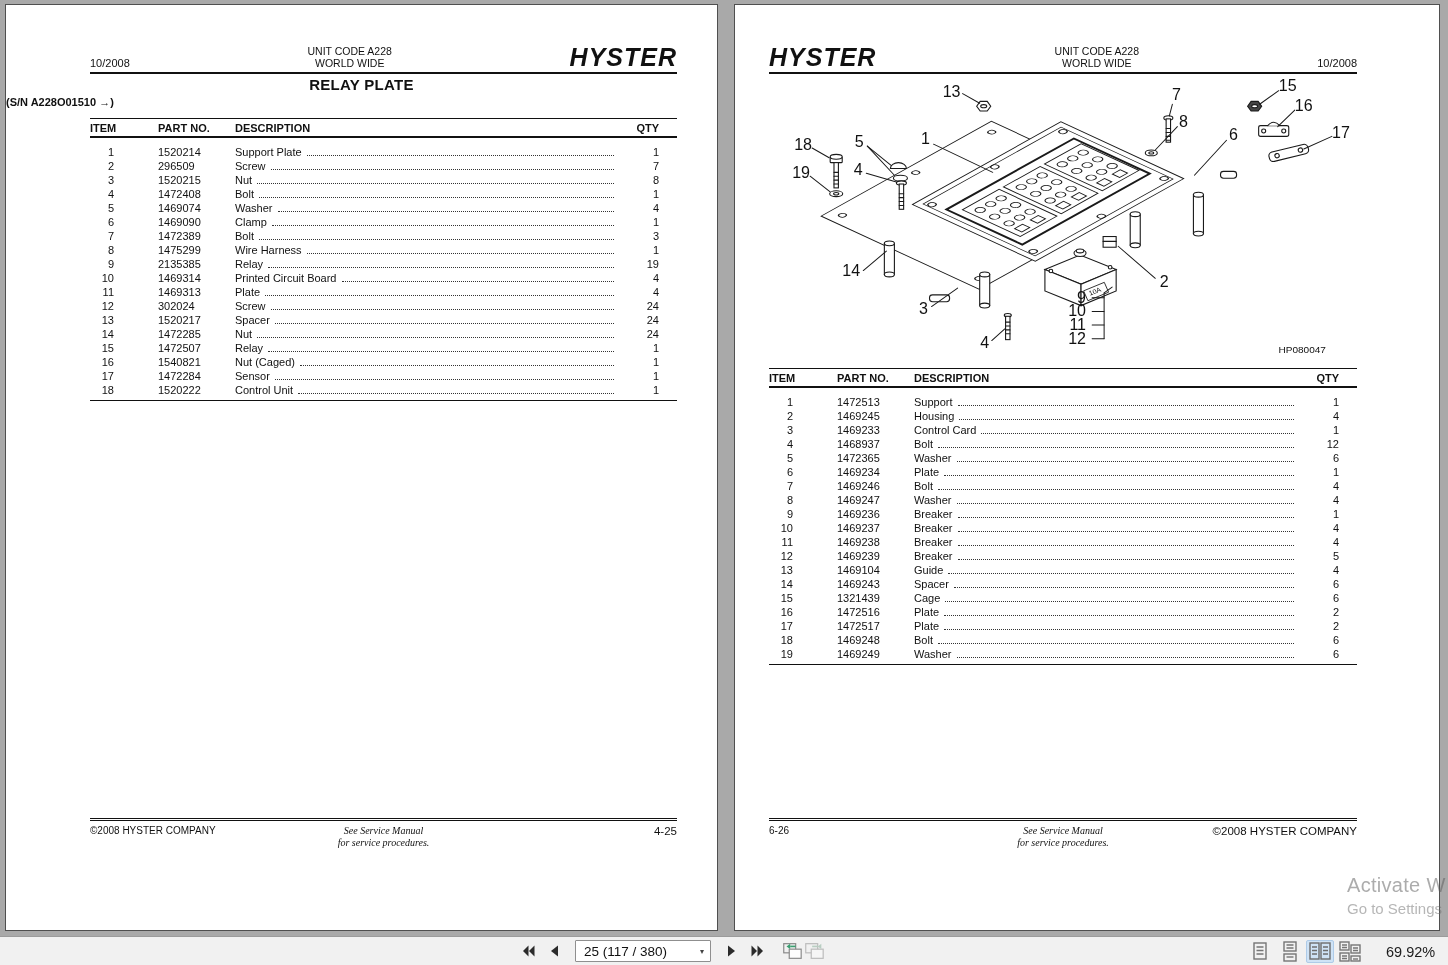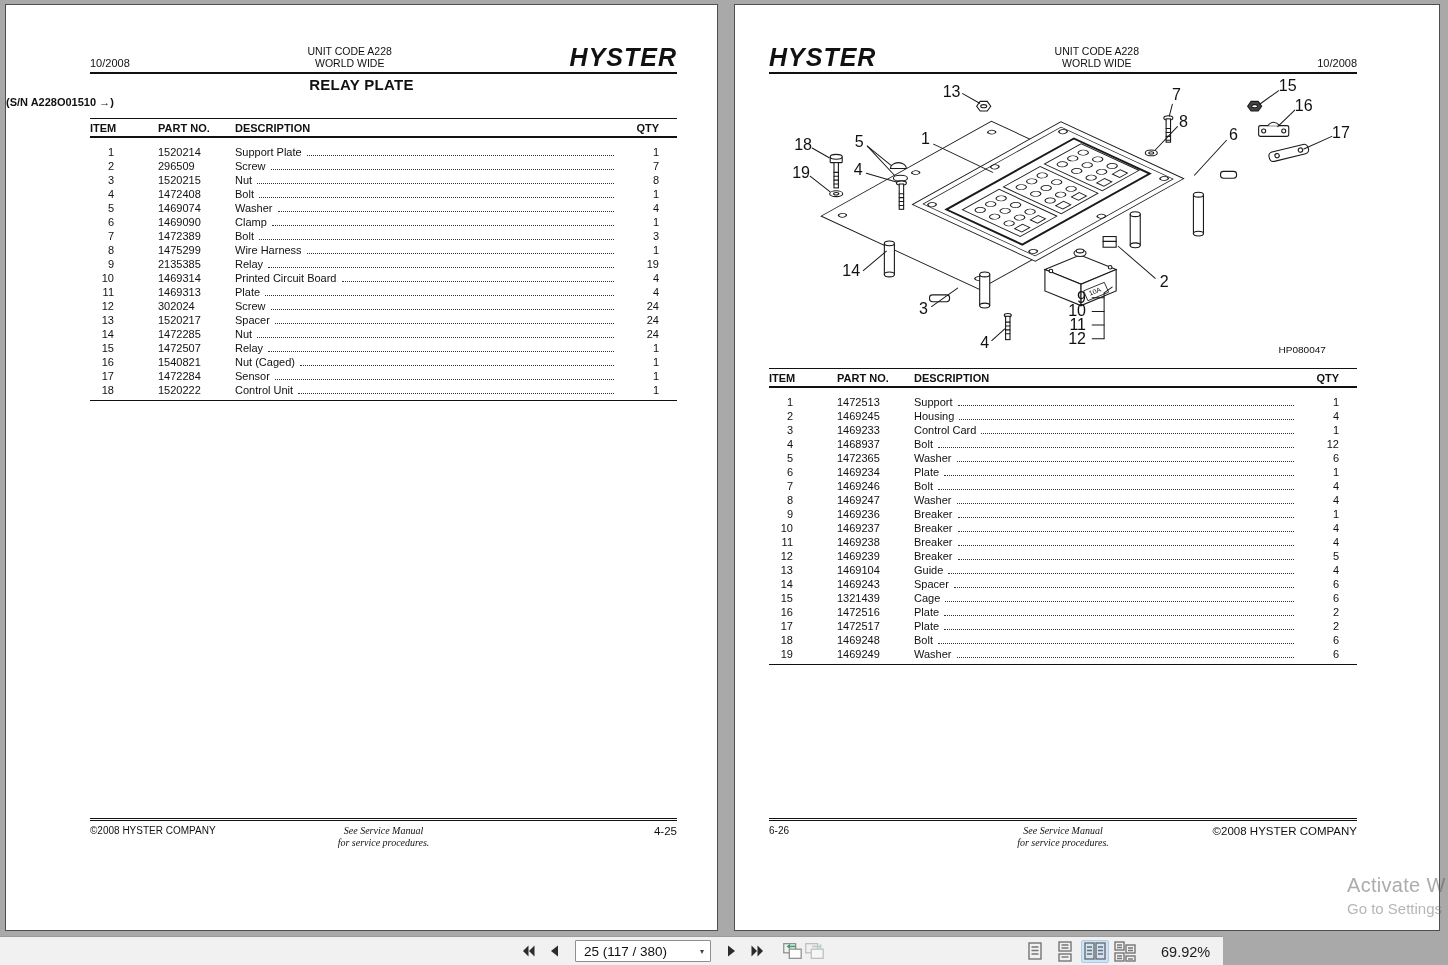--- a/index.html
+++ b/index.html
@@ -53,21 +53,21 @@
 
   
   .figure-wrap { margin:4px 0 0 44px; }
 
   
   .watermark { position:absolute; left:1347px; top:874px; width:140px; color:rgba(90,90,90,.5); }
   .wm1 { font-size:20px; letter-spacing:.3px; }
   .wm2 { font-size:15px; margin-top:3px; color:rgba(110,110,110,.5); }
 
   
-  .toolbar { position:absolute; left:0; top:936px; width:1223px; height:29px;
+  .toolbar { position:absolute; left:0; top:936px; width:1448px; height:29px;
              background:#f1f1f1; border-top:1px solid #9b9b9b; }
   .tb-center { position:absolute; left:517px; top:3px; display:flex; align-items:center; }
   .tb-btn { width:22px; height:22px; display:flex; align-items:center; justify-content:center;
             background:transparent; border:none; cursor:pointer; padding:0; }
   .tb-gap6 { margin-right:5px; }
   .combo { width:136px; height:22px; background:#fff; border:1px solid #8f8f8f; border-radius:1px;
            display:flex; align-items:center; justify-content:space-between;
            padding:0 6px 0 8px; font-size:13.5px; margin:0 9px; }
   .combo-arrow { font-size:8px; color:#444; }
   .viewbtns { display:flex; margin-left:12px; }

